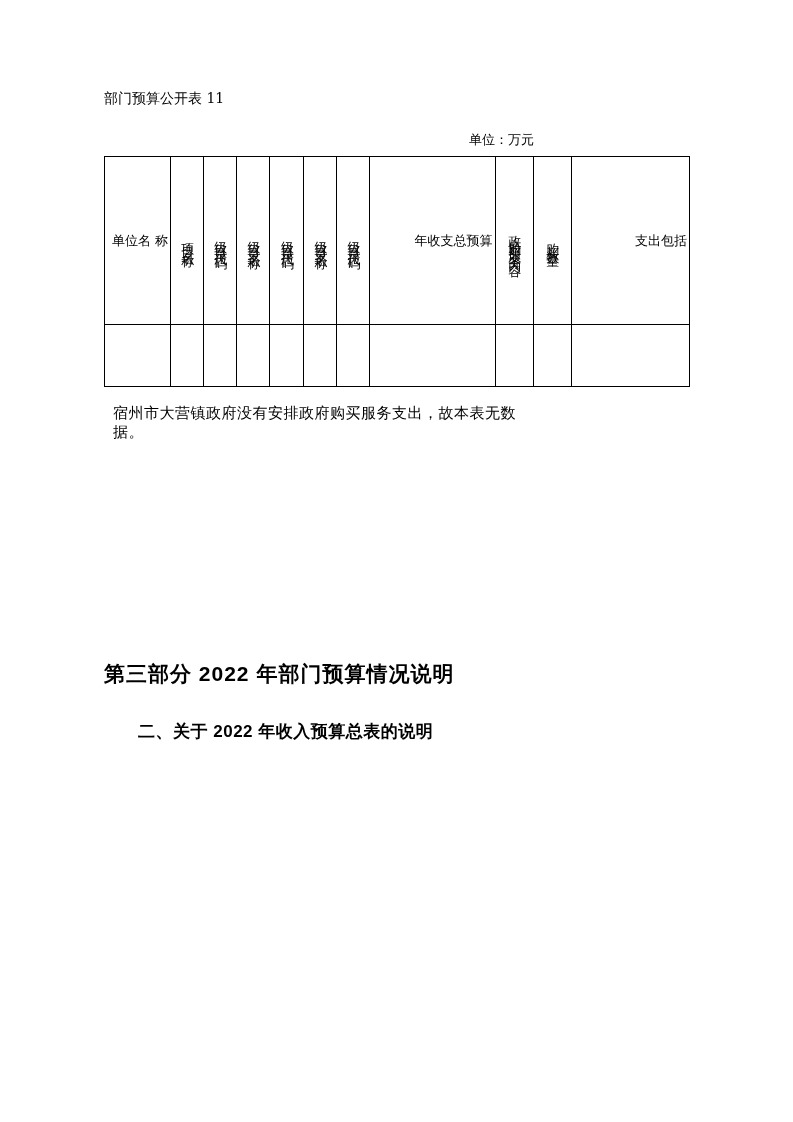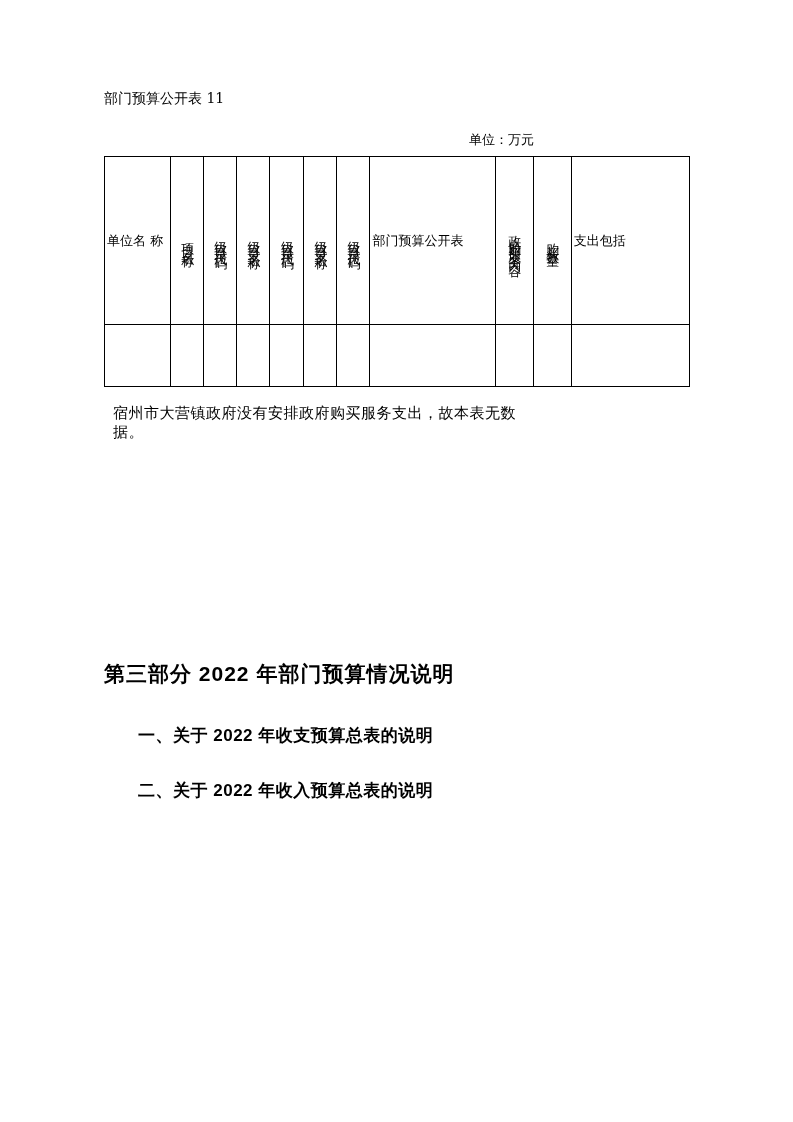--- a/index.html
+++ b/index.html
@@ -31,21 +31,21 @@
   }
   table.budget-table {
     border-collapse: collapse;
     table-layout: fixed;
     width: 586px;
   }
   table.budget-table th, table.budget-table td {
     border: 1px solid #000;
     font-weight: normal;
     font-size: 13px;
-    text-align: left;
+    text-align: right;
     vertical-align: middle;
     padding: 2px;
   }
   tr.header-row th { height: 168px; }
   tr.empty-row td { height: 62px; }
   .vtext {
     writing-mode: vertical-rl;
     text-orientation: upright;
     letter-spacing: 4px;
     margin: 0 auto;
@@ -123,21 +123,21 @@
           </th>
         <th>
             <div class="vtext">级目录代码</div>
           </th>
         <th>
             <div class="vtext">级目录名称</div>
           </th>
         <th>
             <div class="vtext">级目录代码</div>
           </th>
-        <th><span>部门预算公开表</span></th>
+        <th><span>年收支总预算</span></th>
         <th>
             <div class="vtext">政府购买服务内容</div>
           </th>
         <th>
             <div class="vtext">购买数量</div>
           </th>
         <th><span>支出包括</span></th>
       </tr>
       <tr class="empty-row">
         <td></td>
@@ -152,18 +152,17 @@
         <td></td>
         <td></td>
       </tr>
     </tbody>
   </table>
 
   <div class="table-note">宿州市大营镇政府没有安排政府购买服务支出，故本表无数据。</div>
 
   <div class="section-heading">第三部分 2022 年部门预算情况说明</div>
 
-  <div class="sub-heading">一、关于 2022 年收支预算总表的说明</div>
 
 
   <div class="sub-heading sub-heading-2">二、关于 2022 年收入预算总表的说明</div>
 
 </div>
 
 </body></html>

